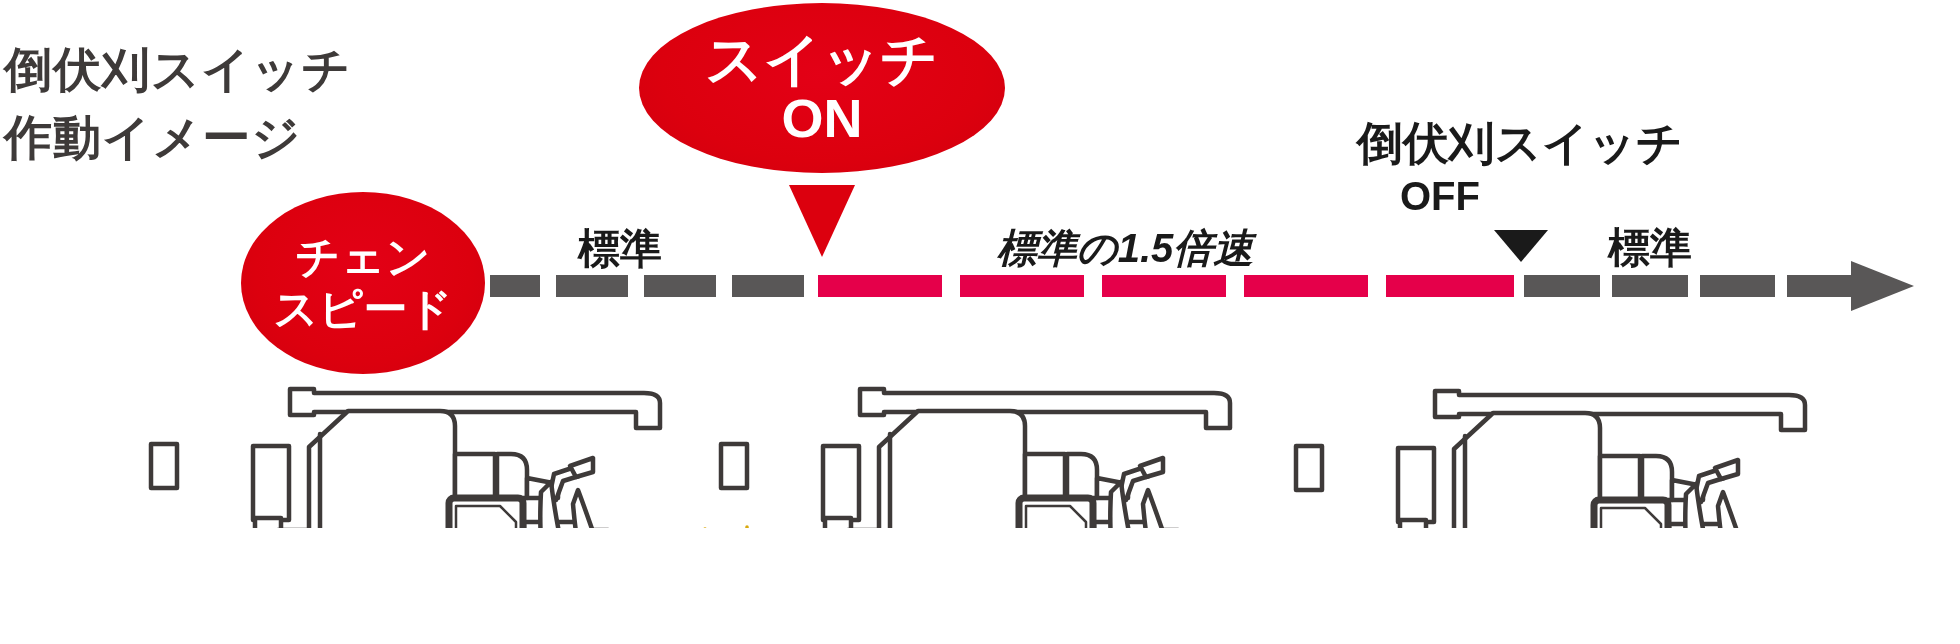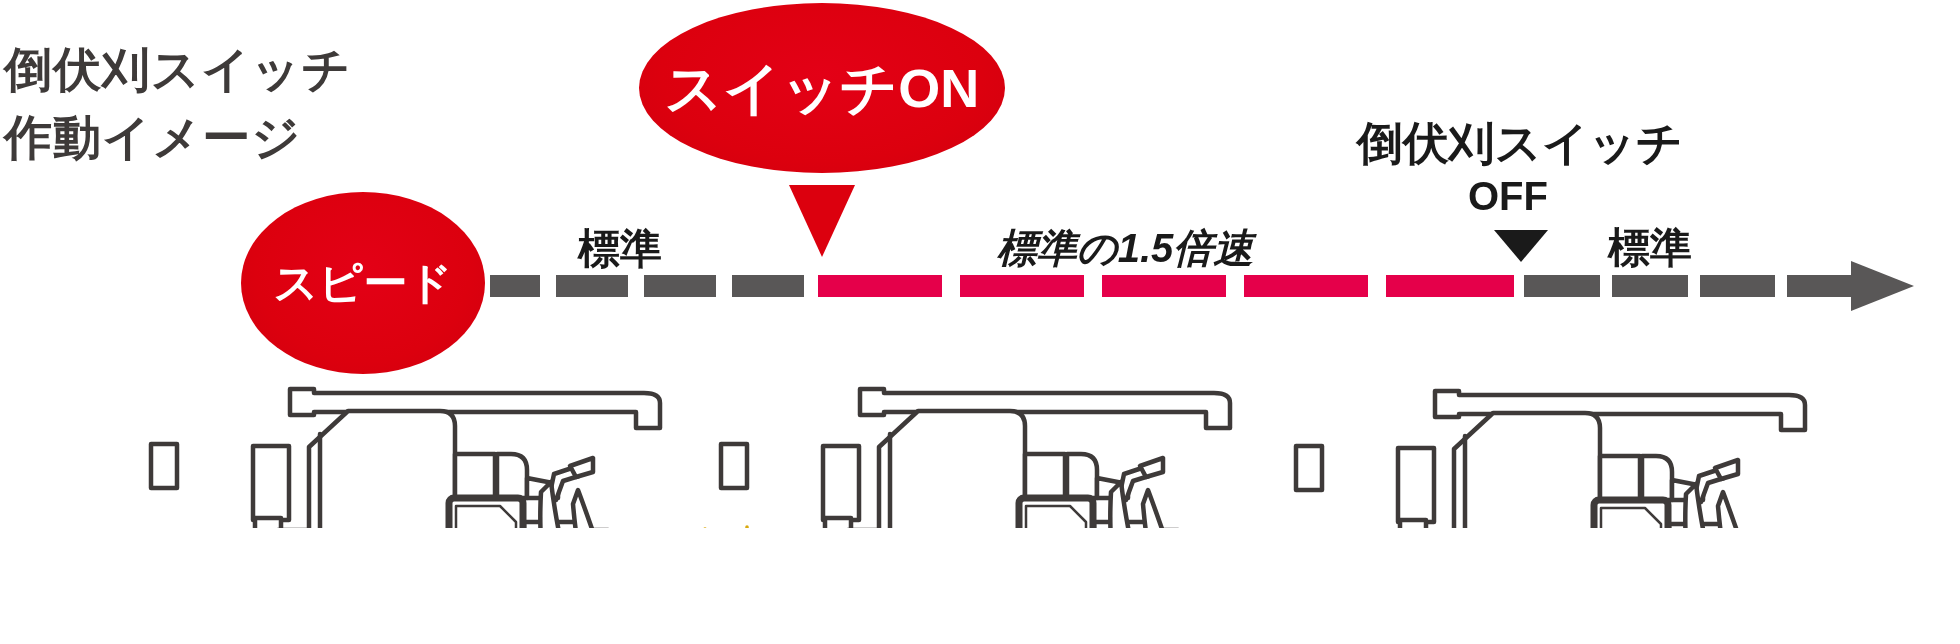--- a/index.html
+++ b/index.html
@@ -8,35 +8,35 @@
     font-family:"Liberation Sans","DejaVu Sans",sans-serif;
   }
   
   #page-title{
     position:absolute;left:4px;top:36px;color:#3e3a39;font-weight:700;
     font-size:48px;line-height:68px;letter-spacing:1px;white-space:nowrap;
   }
   
   .balloon{
     position:absolute;border-radius:50%;color:#fff;font-weight:700;text-align:center;
-    display:flex;align-items:center;justify-content:center;
+    display:flex;flex-direction:column;align-items:center;justify-content:center;
     background:radial-gradient(ellipse at 50% 42%, #e30016 0%, #dc000e 62%, #cf000f 100%);
   }
   #balloon-switch-on{left:639px;top:3px;width:366px;height:170px;}
   #balloon-switch-on .l1{font-size:57px;line-height:60px;}
   #balloon-switch-on .l2{font-size:54px;line-height:58px;}
   #balloon-chain-speed{left:241px;top:192px;width:244px;height:182px;}
   #balloon-chain-speed .l1{font-size:44px;line-height:52px;}
   #balloon-chain-speed .l2{font-size:44px;line-height:52px;}
   
   .label{position:absolute;transform:translateX(-50%);color:#1a1a1a;font-weight:600;white-space:nowrap;}
   #label-standard-left{left:620px;top:221px;font-size:42px;}
   #label-fast{left:1125px;top:221px;font-size:40px;font-style:italic;}
   #label-off-1{left:1520px;top:113px;font-size:46px;}
-  #label-off-2{left:1508px;top:174px;font-size:40px;}
+  #label-off-2{left:1440px;top:174px;font-size:40px;}
   #label-standard-right{left:1650px;top:220px;font-size:42px;}
   
   .tri{position:absolute;width:0;height:0;}
   #marker-on{left:789px;top:185px;border-left:33px solid transparent;border-right:33px solid transparent;border-top:72px solid #dc000e;}
   #marker-off{left:1494px;top:230px;border-left:27px solid transparent;border-right:27px solid transparent;border-top:32px solid #1a1a1a;}
   #arrow-head{left:1851px;top:261px;border-top:25px solid transparent;border-bottom:25px solid transparent;border-left:63px solid #595757;}
   
   .dash{position:absolute;top:275px;height:22px;}
   #scene{position:absolute;left:0;top:0;}
   #machines{fill:#ffffff;stroke:#3e3a39;stroke-width:4.5;stroke-linejoin:round;stroke-linecap:round;}
@@ -128,20 +128,21 @@
   <div id="arrow-head" class="tri"></div>
 
   <div id="marker-on" class="tri"></div>
   <div id="marker-off" class="tri"></div>
 
   <div id="balloon-switch-on" class="balloon">
     <div class="l1">スイッチ</div>
     <div class="l2">ON</div>
   </div>
   <div id="balloon-chain-speed" class="balloon">
+    <div class="l1">チェン</div>
     <div class="l2">スピード</div>
   </div>
 
   <div id="label-standard-left" class="label">標準</div>
   <div id="label-fast" class="label">標準の1.5倍速</div>
   <div id="label-off-1" class="label">倒伏刈スイッチ</div>
   <div id="label-off-2" class="label">OFF</div>
   <div id="label-standard-right" class="label">標準</div>
 
 </div>

